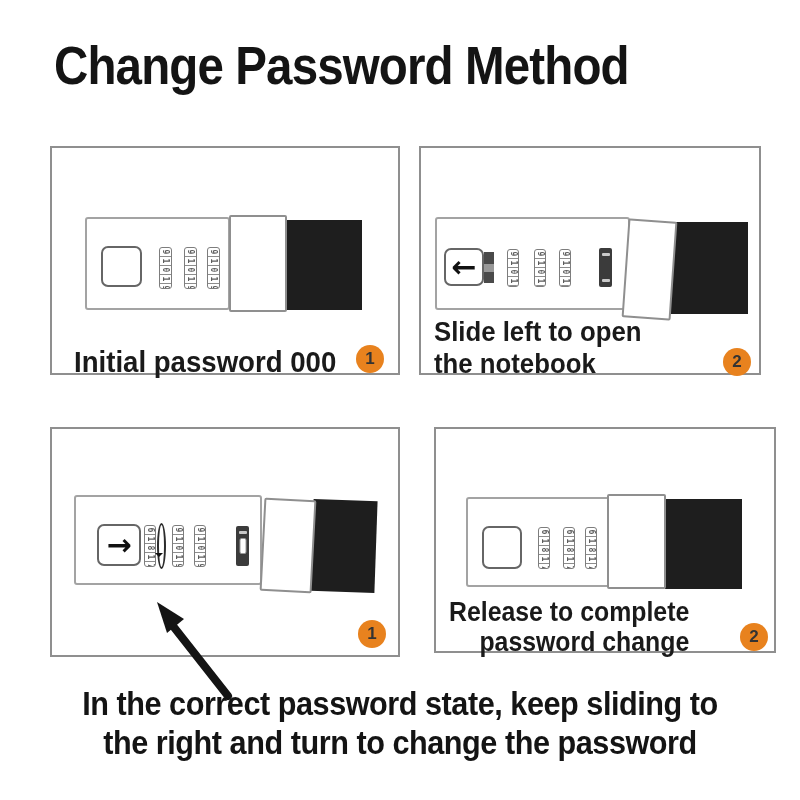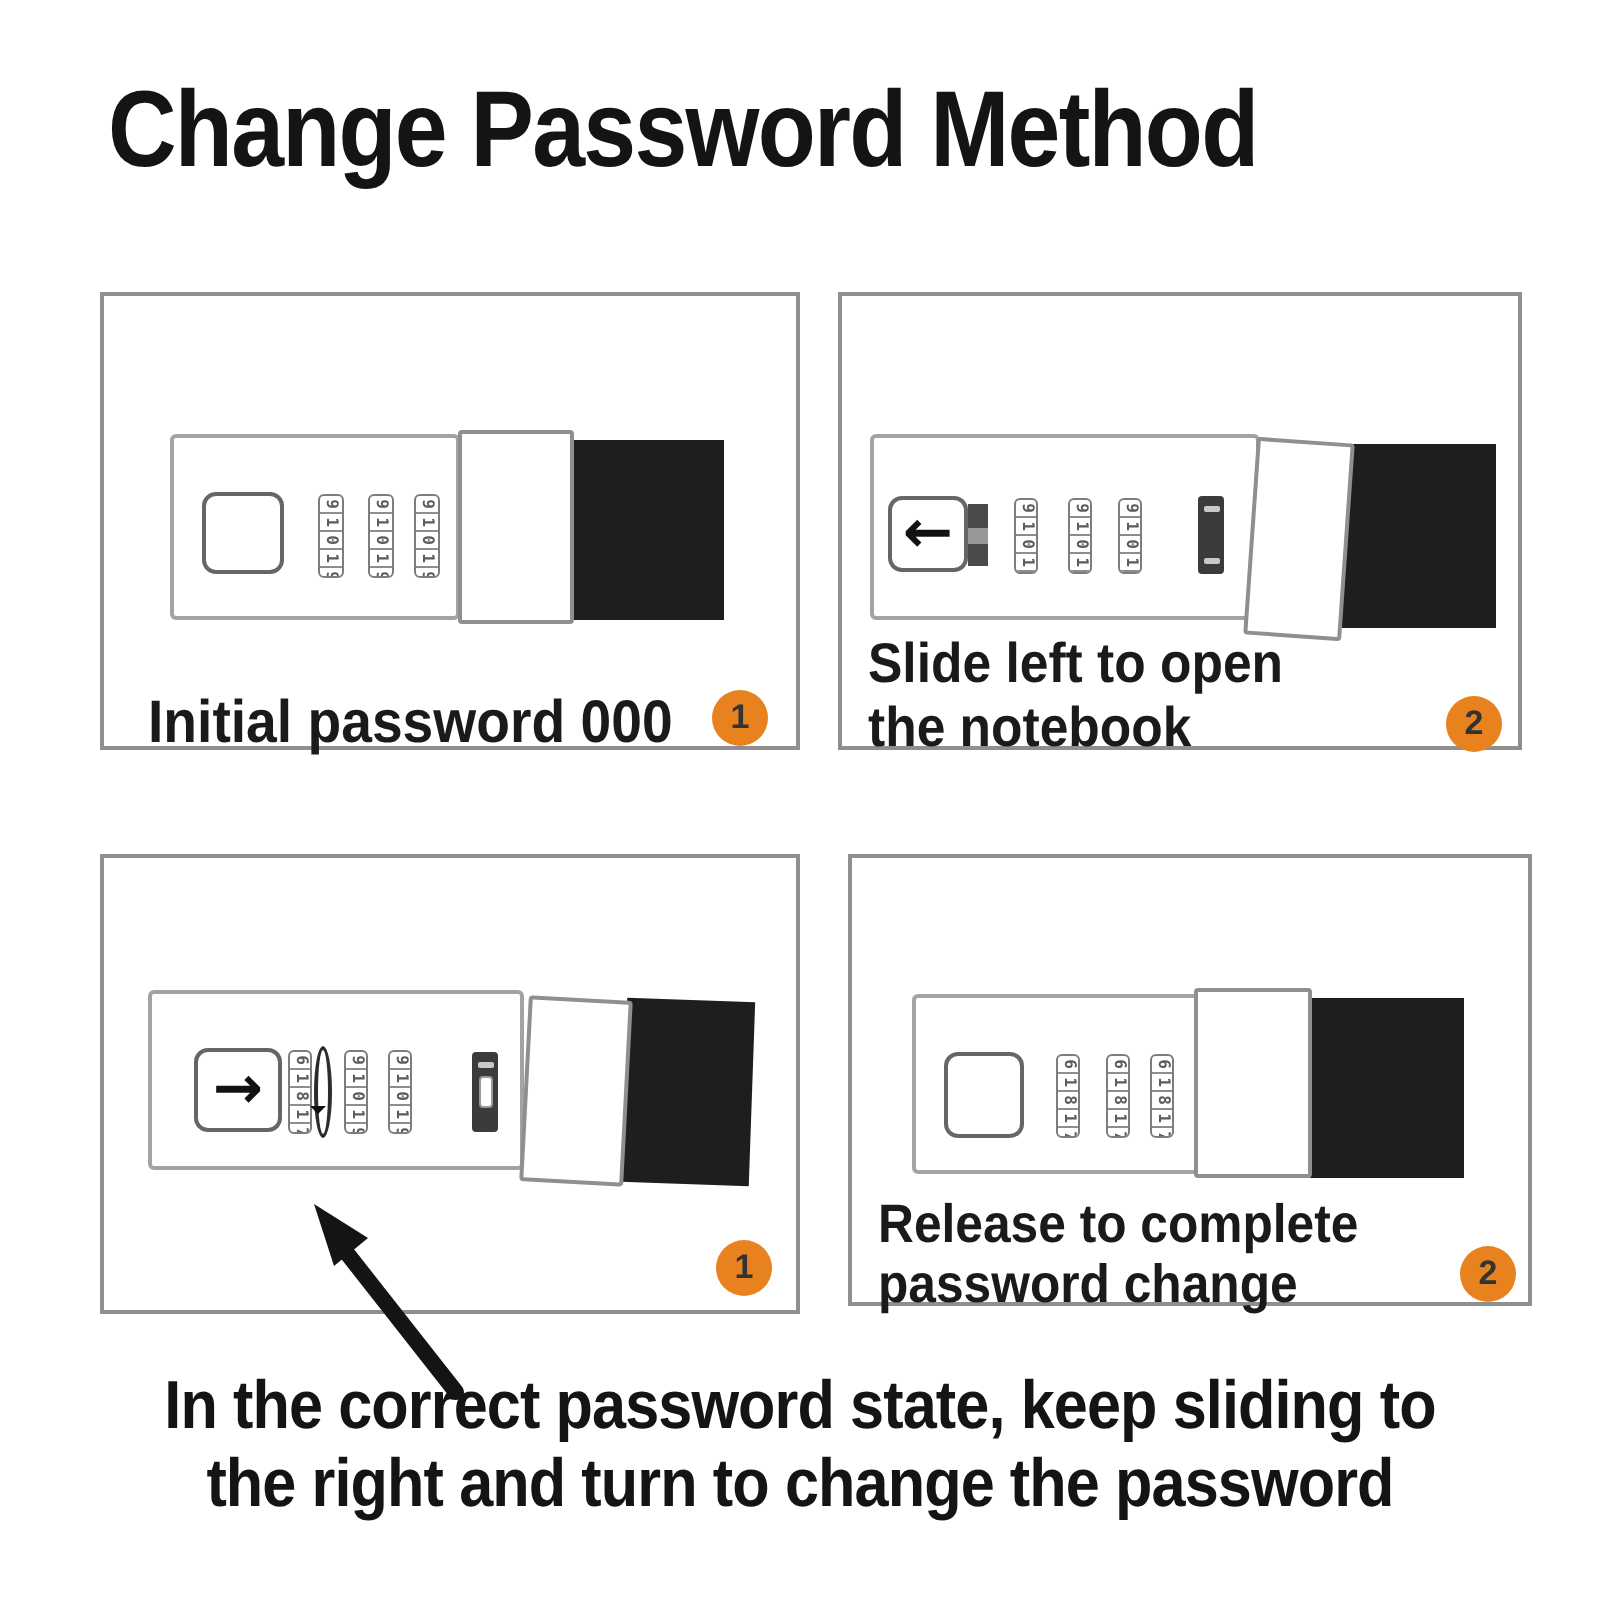--- a/index.html
+++ b/index.html
@@ -17,21 +17,21 @@
     letter-spacing: -1px; white-space: nowrap;
     transform: scaleX(0.88); transform-origin: 0 0;
   }
   .panel {
     position: absolute; background: #fff;
     border: 2px solid #8f8f8f;
   }
   .p1 { left: 50px;  top: 146px; width: 350px; height: 229px; }
   .p2 { left: 419px; top: 146px; width: 342px; height: 229px; }
   .p3 { left: 50px;  top: 427px; width: 350px; height: 230px; }
-  .p4 { left: 424px; top: 427px; width: 342px; height: 226px; }
+  .p4 { left: 434px; top: 427px; width: 342px; height: 226px; text-align: right; }
 
   .lockpiece { position: absolute; }
   .body   { background:#fff; border:2px solid #a3a3a3; border-radius:3px; z-index:1; }
   .slider { background:#fff; border:2px solid #8f8f8f; border-radius:2px; z-index:3; }
   .flap   { background:#fff; border:2px solid #8f8f8f; border-radius:2px; z-index:3; }
   .notebook { background:#1e1e1e; z-index:2; }
 
   .btn {
     position:absolute; background:#fff; border:2px solid #666; border-radius:7px;
     display:flex; align-items:center; justify-content:center; z-index:2;

